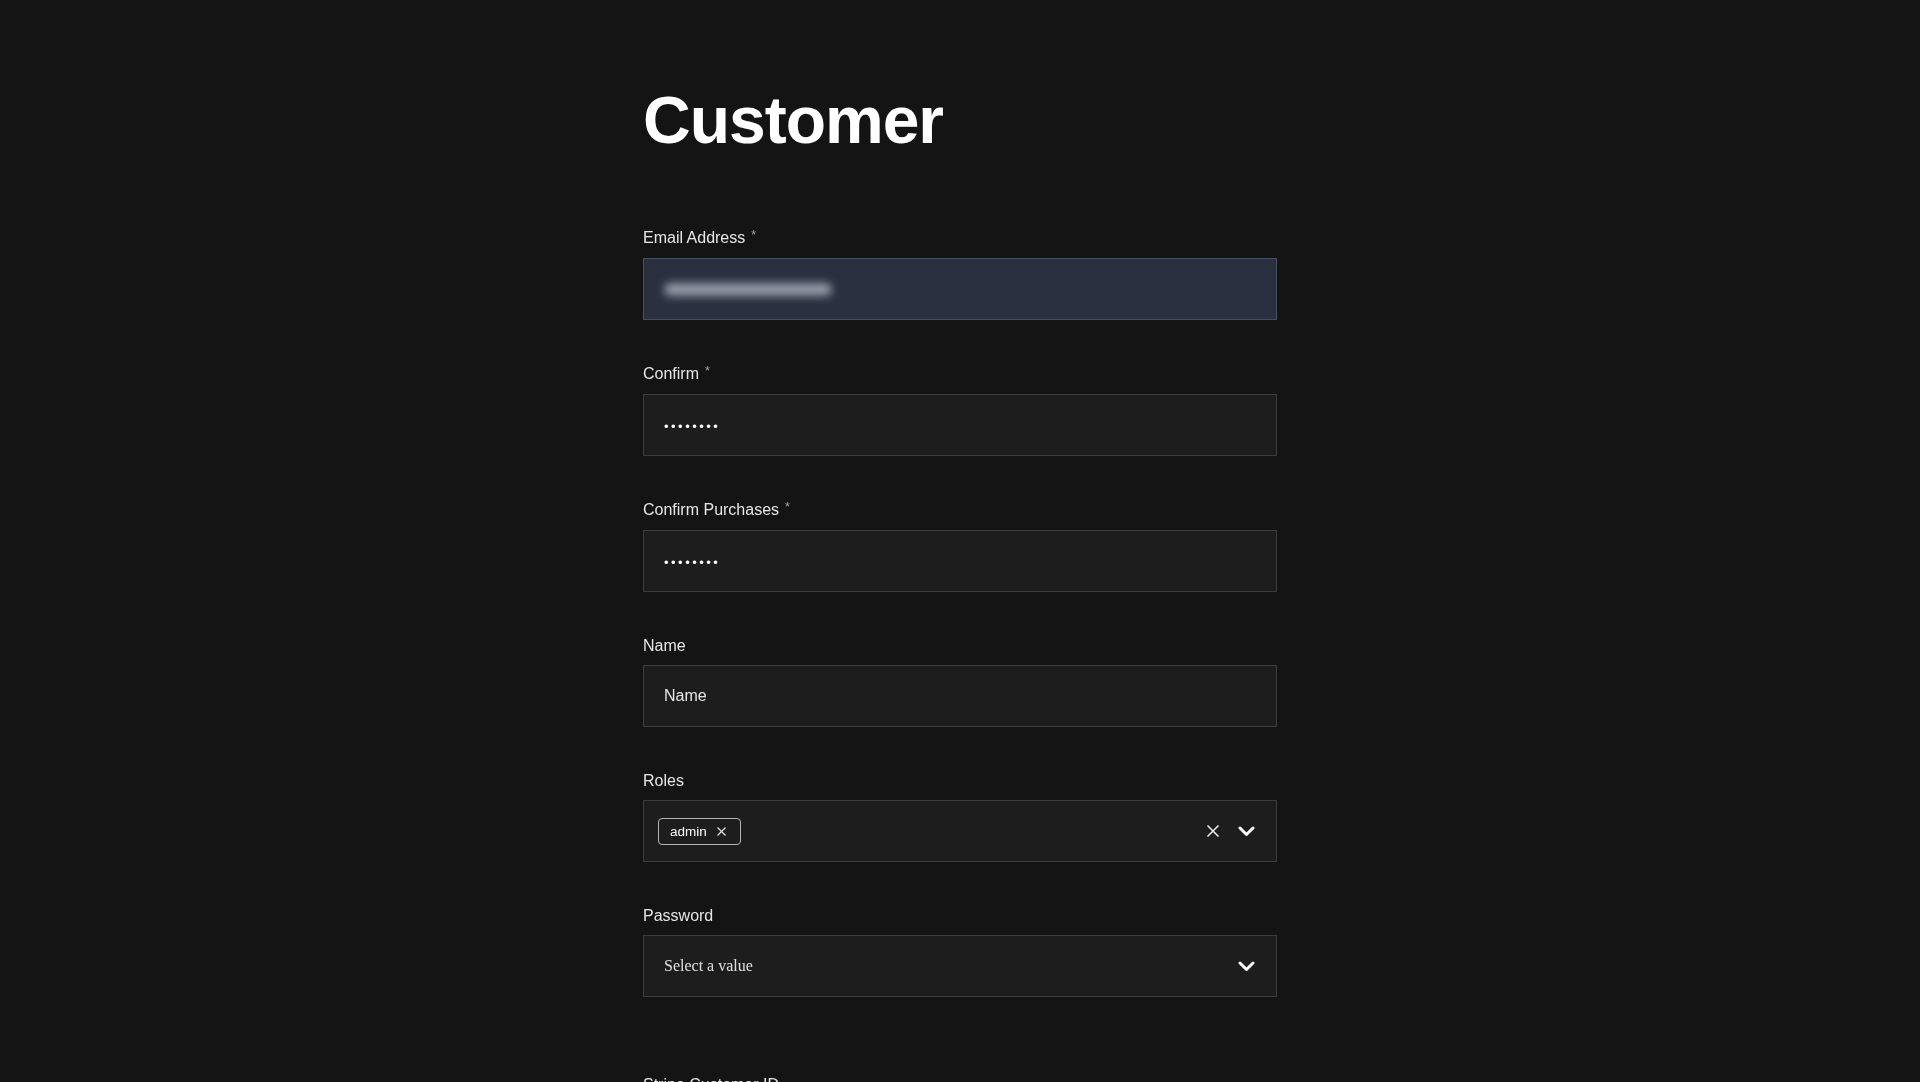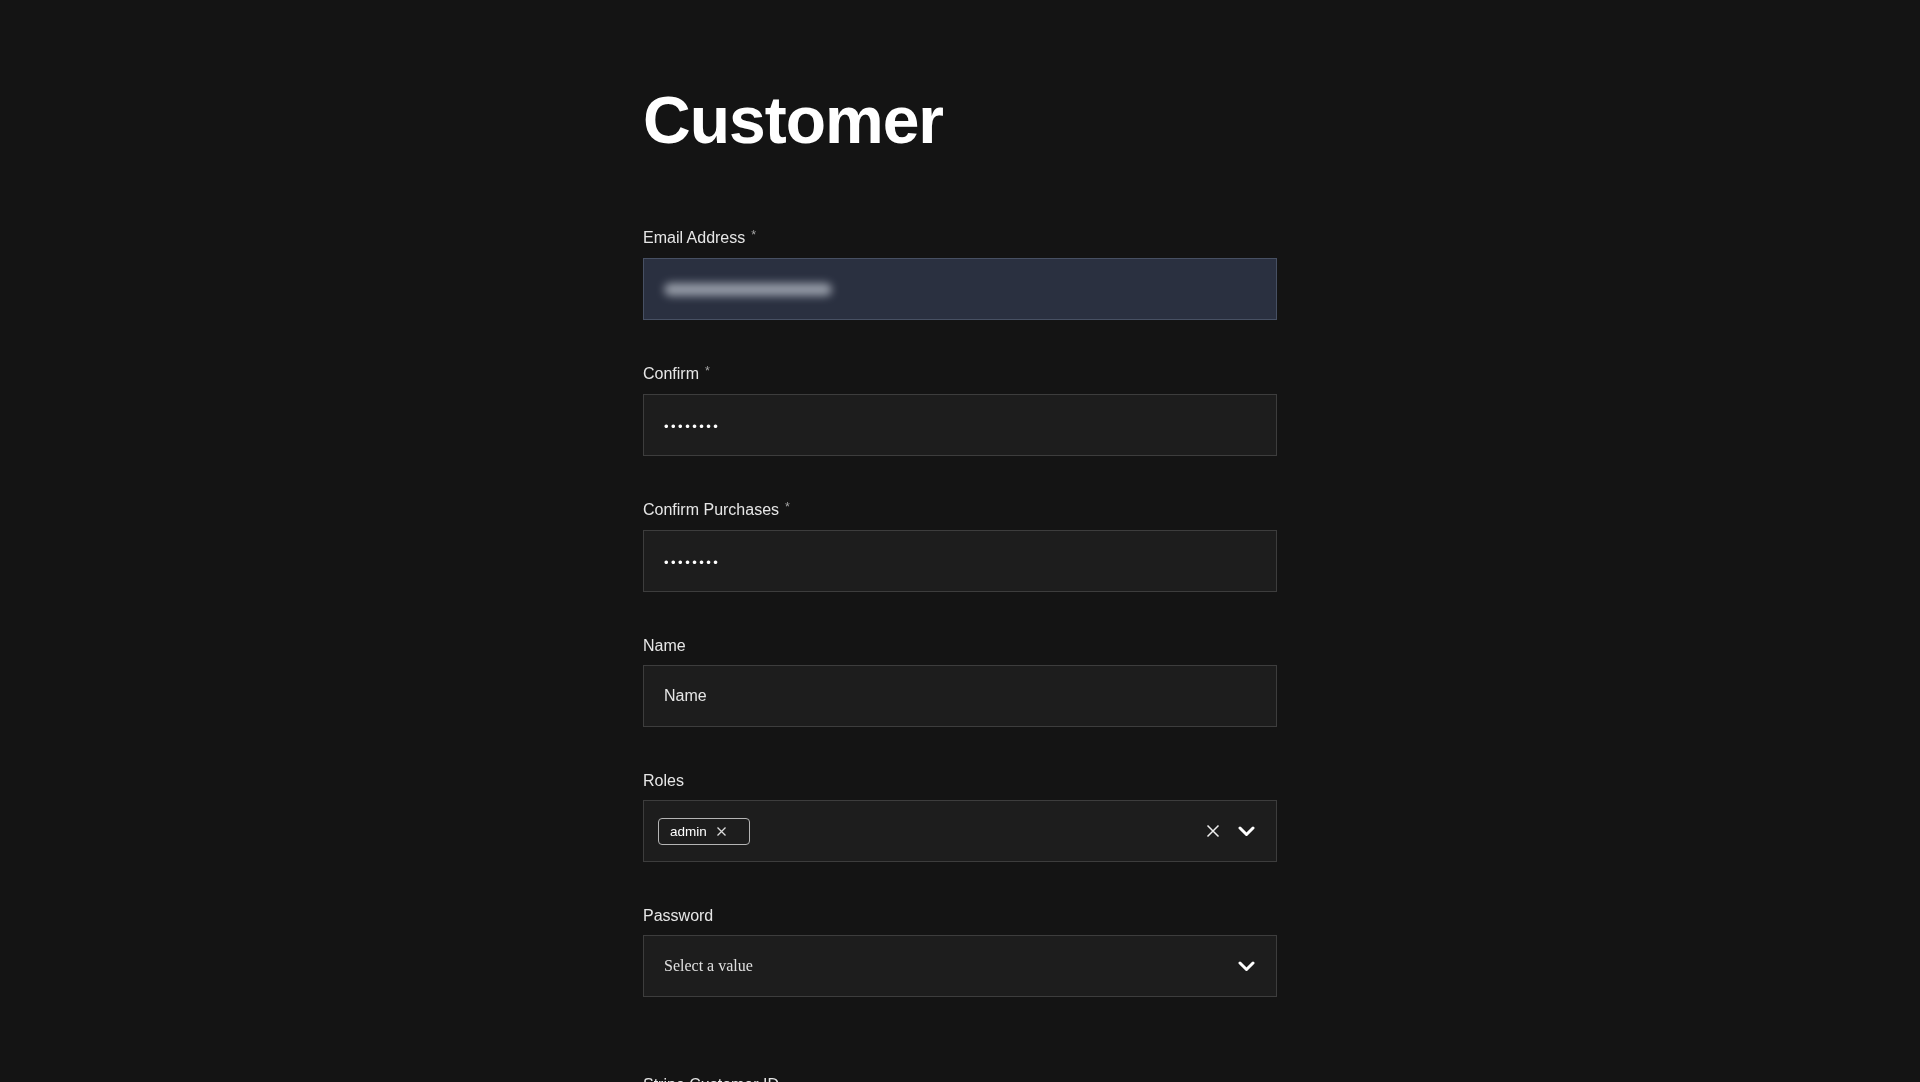--- a/index.html
+++ b/index.html
@@ -76,21 +76,21 @@
     top: 1px;
   }
   .select-control { justify-content: space-between; padding-right: 21px; }
   .multi-left { display: flex; align-items: center; padding-left: 0; margin-left: -6px; }
   .chip {
     display: inline-flex;
     align-items: center;
     gap: 9px;
     border: 1px solid #b5b5b5;
     border-radius: 4px;
-    padding: 4px 22px 4px 11px;
+    padding: 4px 13px 4px 11px;
     font-size: 13.5px;
     line-height: 17px;
     color: #ffffff;
     background: transparent;
     cursor: pointer;
   }
   .icon-btn {
     display: inline-flex;
     align-items: center;
     justify-content: center;

